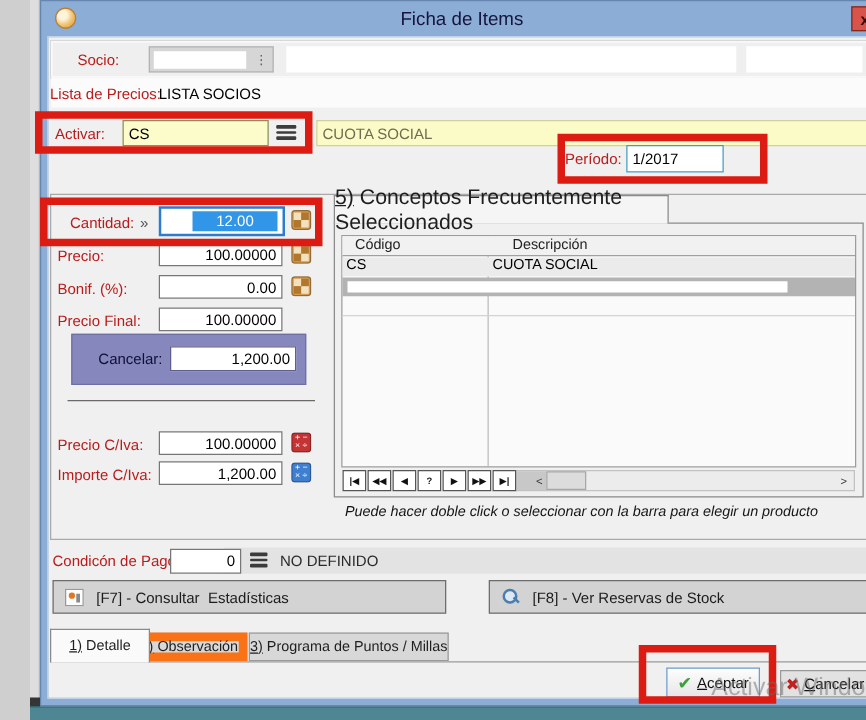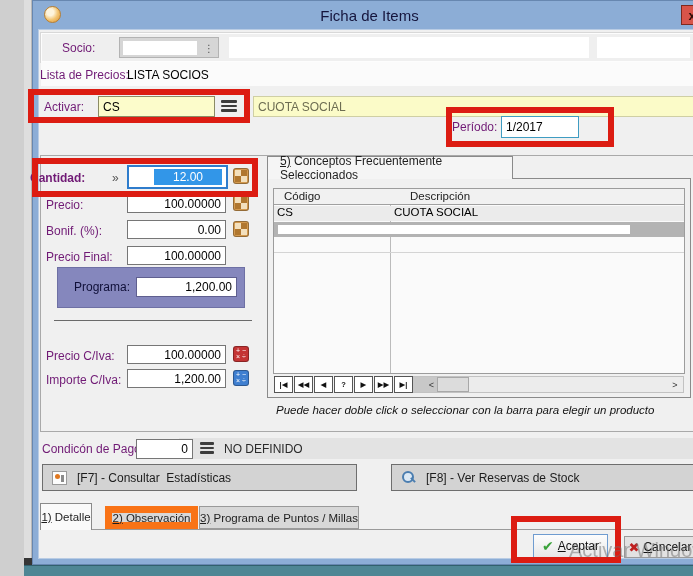--- a/index.html
+++ b/index.html
@@ -18,21 +18,21 @@
   .dlg-frame{position:absolute;left:8px;top:0;width:675px;height:565px;background:#8cadd6;border:1px solid #6787b0;}
   .dlg-body{position:absolute;left:14px;top:29px;width:663px;height:530px;background:#f0f0f0;border:1px solid #b9cce4;}
   .app-icon{position:absolute;left:20px;top:6px;width:17px;height:17px;border-radius:50%;
     background:radial-gradient(circle at 35% 35%, #fdf4dd 0 25%, #f2c574 55%, #d98f31 100%);
     border:1px solid #b87f32;}
   .win-title{position:absolute;left:8px;top:7px;width:675px;text-align:center;font-size:15px;color:#15153d;}
   .close-btn{position:absolute;left:657px;top:5px;width:22px;height:20px;background:#d8544a;border:1px solid #7e291f;
     color:#2d0b06;font-size:13px;font-weight:bold;display:flex;align-items:center;justify-content:center;line-height:1;}
 
   
-  .lbl{position:absolute;font-size:12px;color:#701a75;white-space:nowrap;}
+  .lbl{position:absolute;font-size:12px;color:#b91c1c;white-space:nowrap;}
   .inp{position:absolute;background:#fff;border:1px solid #767676;display:flex;align-items:center;
     justify-content:flex-end;padding:0 4px;font-size:12px;color:#000;white-space:nowrap;}
   .inp.left{justify-content:flex-start;}
   .flat{border:none;}
   .yellow{background:#fcfccb;border:1px solid #8b8b64;}
   .ann{position:absolute;border:6px solid #dc1c12;z-index:30;pointer-events:none;}
   .ul-first{display:inline-block;}
   .ul-first::first-letter{text-decoration:underline;}
 
   
@@ -64,21 +64,21 @@
     font-size:11.5px;color:#4a4a4a;display:flex;align-items:center;justify-content:center;z-index:20;white-space:nowrap;}
 
   .ann-producto{left:4px;top:89px;width:222px;height:34px;}
   .ann-periodo{left:422px;top:107px;width:168px;height:40px;}
   .ann-cantidad{left:8px;top:158px;width:226px;height:39px;}
   .ann-aceptar{left:487px;top:516px;width:110px;height:47px;}
 
   
   .grp{position:absolute;left:16px;top:155px;width:656px;height:277px;border:1px solid #a9a9a9;}
 
-  .cant-lbl{left:6px;top:171px;font-weight:bold;}
+  .cant-lbl{left:32px;top:171px;}
   .chev{left:88px;top:171px;color:#555;}
   .cant-inp{left:103px;top:165px;width:101px;height:24px;border:2px solid #2e7ccc;}
   .sel{background:#3296e8;color:#fff;padding:1px 19px;}
   .calc{position:absolute;width:16px;height:16px;border-radius:3px;border:1px solid rgba(0,0,0,.3);
     display:grid;grid-template-columns:1fr 1fr;grid-template-rows:1fr 1fr;padding:1px;}
   .calc i{font-style:normal;font-size:7px;line-height:6px;color:#fff;display:flex;align-items:center;justify-content:center;}
   .calc.orange{background:#d49a4e;}
   .calc.orange i:nth-child(1),.calc.orange i:nth-child(4){background:#f3e0bd;}
   .calc.orange i:nth-child(2),.calc.orange i:nth-child(3){background:#b0772f;}
   .calc.red{background:#c43434;}
@@ -95,22 +95,22 @@
 
   .imp-panel{position:absolute;left:33px;top:267px;width:188px;height:41px;background:#8587bd;border:1px solid #6e70a4;}
   .imp-lbl{left:40px;top:280px;width:66px;text-align:right;color:#0f0f38;}
   .imp-inp{left:112px;top:277px;width:101px;height:20px;border:1px solid #5f5f8f;}
   .divider{position:absolute;left:30px;top:320px;width:198px;height:1px;background:#6a6a6a;}
 
   .piva-lbl{left:22px;top:349px;} .piva-inp{left:103px;top:345px;width:99px;height:19px;}
   .iiva-lbl{left:22px;top:373px;} .iiva-inp{left:103px;top:369px;width:99px;height:19px;}
 
   
-  .tab5{position:absolute;left:243px;top:156px;width:246px;height:23px;background:#f5f5f5;border:1px solid #8a8a8a;
-    border-bottom:none;font-size:12px;color:#1e1e1e;display:flex;align-items:center;justify-content:center;z-index:2;padding-left:12px;}
+  .tab5{position:absolute;left:243px;top:156px;width:268px;height:23px;background:#f5f5f5;border:1px solid #8a8a8a;
+    border-bottom:none;font-size:17px;color:#1e1e1e;display:flex;align-items:center;justify-content:center;z-index:2;}
   .cpanel{position:absolute;left:243px;top:178px;width:424px;height:220px;background:#f0f0f0;border:1px solid #8a8a8a;}
   .ctable{position:absolute;left:249px;top:188px;width:412px;height:186px;background:#fafafa;border:1px solid #9c9c9c;}
   .coldiv{position:absolute;left:116px;top:0;bottom:0;width:1px;background:#bbb;}
   .thead{position:absolute;left:0;top:0;width:100%;height:16px;background:#f1f1f1;border-bottom:1px solid #a0a0a0;}
   .th{position:absolute;top:1px;font-size:11.5px;color:#222;}
   .th1{left:10px;} .th2{left:136px;}
   .trow{position:absolute;left:0;top:17px;width:100%;height:15px;background:#ebebeb;font-size:11.5px;color:#000;}
   .td1{position:absolute;left:3px;top:0;} .td2{position:absolute;left:120px;top:0;}
   .band{position:absolute;left:0;top:33px;width:100%;height:15px;background:#b3b3b3;z-index:2;}
   .band-bar{position:absolute;left:4px;top:3px;width:352px;height:9px;background:#fff;}
@@ -141,21 +141,21 @@
   .stat-icon{position:absolute;left:9px;top:6px;width:15px;height:14px;background:#fdfdfd;border:1px solid #9a9a9a;}
   .stat-icon::before{content:"";position:absolute;left:2px;top:2px;width:5px;height:5px;border-radius:50%;background:#e07820;}
   .stat-icon::after{content:"";position:absolute;right:2px;top:3px;width:3px;height:7px;background:#8a8a8a;}
   .mag{position:absolute;left:9px;top:5px;width:15px;height:15px;}
   .mag::before{content:"";position:absolute;left:1px;top:1px;width:8px;height:8px;border:2px solid #4a7db0;border-radius:50%;background:#dcE9f5;}
   .mag::after{content:"";position:absolute;left:9px;top:9px;width:6px;height:2px;background:#4a7db0;transform:rotate(45deg);}
 
   
   .tabline{position:absolute;left:16px;top:529px;width:656px;height:1px;background:#9a9a9a;}
   .btab{position:absolute;font-size:11.5px;color:#1e1e1e;display:flex;align-items:center;justify-content:center;}
-  .btab.active{left:16px;top:503px;width:52px;height:27px;background:#fafafa;border:1px solid #8a8a8a;border-bottom:none;z-index:2;}
+  .btab.active{left:16px;top:503px;width:80px;height:27px;background:#fafafa;border:1px solid #8a8a8a;border-bottom:none;z-index:2;}
   .btab.t2{left:81px;top:506px;width:93px;height:23px;background:#d8d8d8;border:7px solid #f97316;}
   .btab.t3{left:175px;top:506px;width:160px;height:23px;background:#d8d8d8;border:1px solid #9a9a9a;}
 
   .btn{position:absolute;display:flex;align-items:center;justify-content:center;font-size:12px;color:#111;}
   .btn-aceptar{left:509px;top:534px;width:75px;height:24px;background:linear-gradient(#fdfdfd,#e7e7e7);border:1px solid #6f9cd0;}
   .btn-cancelar{left:600px;top:536px;width:72px;height:22px;background:#e2e2e2;border:1px solid #9a9a9a;}
   .chk{color:#3aa23a;font-size:14px;font-weight:bold;margin-right:4px;line-height:1;}
   .xg{color:#c02020;font-size:13px;font-weight:bold;margin-right:4px;line-height:1;}
 
   .watermark{position:absolute;left:545px;top:539px;font-size:20px;color:rgba(110,110,110,.5);z-index:40;
@@ -234,21 +234,21 @@
       <i></i>
       <i></i>
       <i></i>
       <i></i>
     </div>
 
   <div class="lbl pfin-lbl">Precio Final:</div>
   <div class="inp pfin-inp">100.00000</div>
 
   <div class="imp-panel"></div>
-  <div class="lbl imp-lbl">Programa:</div>
+  <div class="lbl imp-lbl">Cancelar:</div>
   <div class="inp imp-inp">1,200.00</div>
   <div class="divider"></div>
 
   <div class="lbl piva-lbl">Precio C/Iva:</div>
   <div class="inp piva-inp">100.00000</div>
   <div class="calc red ic-red">
     <i>+</i>
       <i>−</i>
       <i>×</i>
       <i>÷</i>

